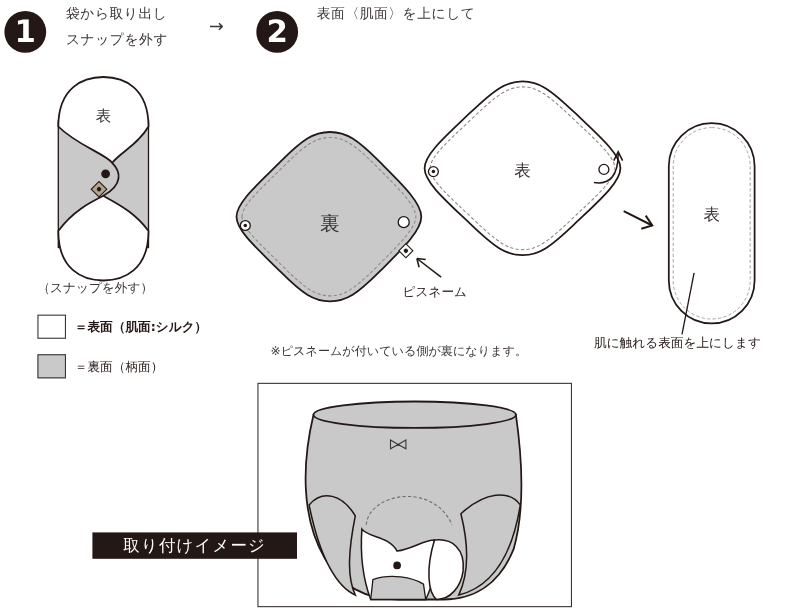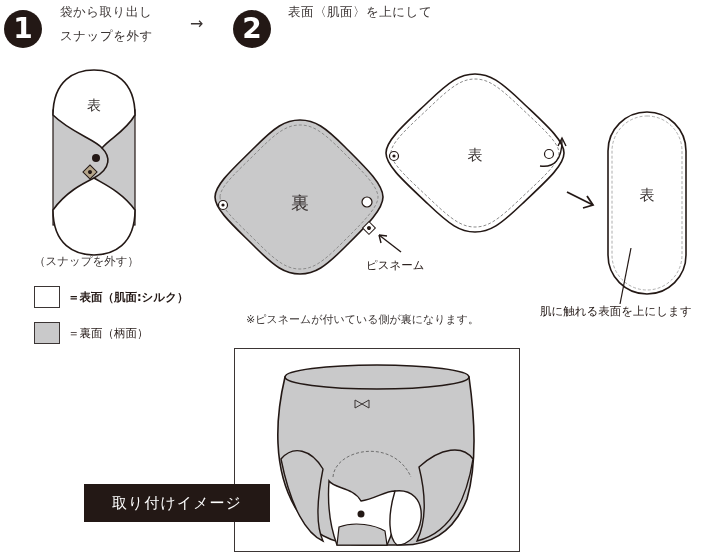--- a/index.html
+++ b/index.html
@@ -124,15 +124,15 @@
 
     <path d="M98 128 C100 100, 158 88, 176 128" fill="none" stroke="#6f6f6f" stroke-width="1" stroke-dasharray="3 2"></path>
 
     <path d="M94 132 C100 140, 118 138, 126 152 C140 150, 150 142, 160 142 C162 160, 160 180, 152 196 L102 196 C96 180, 92 160, 94 132 Z" fill="#fff" stroke="#231815" stroke-width="1.4"></path>
     <path d="M160 142 C176 140, 188 150, 186 170 C184 185, 174 196, 162 196 C154 190, 152 168, 160 142 Z" fill="#fff" stroke="#231815" stroke-width="1.4"></path>
     <path d="M104 178 C120 172, 140 176, 150 182 L152 196 L102 196 Z" fill="#c9c9ca" stroke="#231815" stroke-width="1.2"></path>
     <circle cx="126" cy="165" r="3.5" fill="#231815"></circle>
   </svg>
 </div>
 
-<div class="abs label-badge" style="left:84px;top:484px;width:186px;height:38px;font-family:Liberation Serif, serif;">
+<div class="abs label-badge" style="left:84px;top:484px;width:186px;height:24px;font-family:Liberation Serif, serif;">
   <span>取り付けイメージ</span>
 </div>
 
 </body></html>

